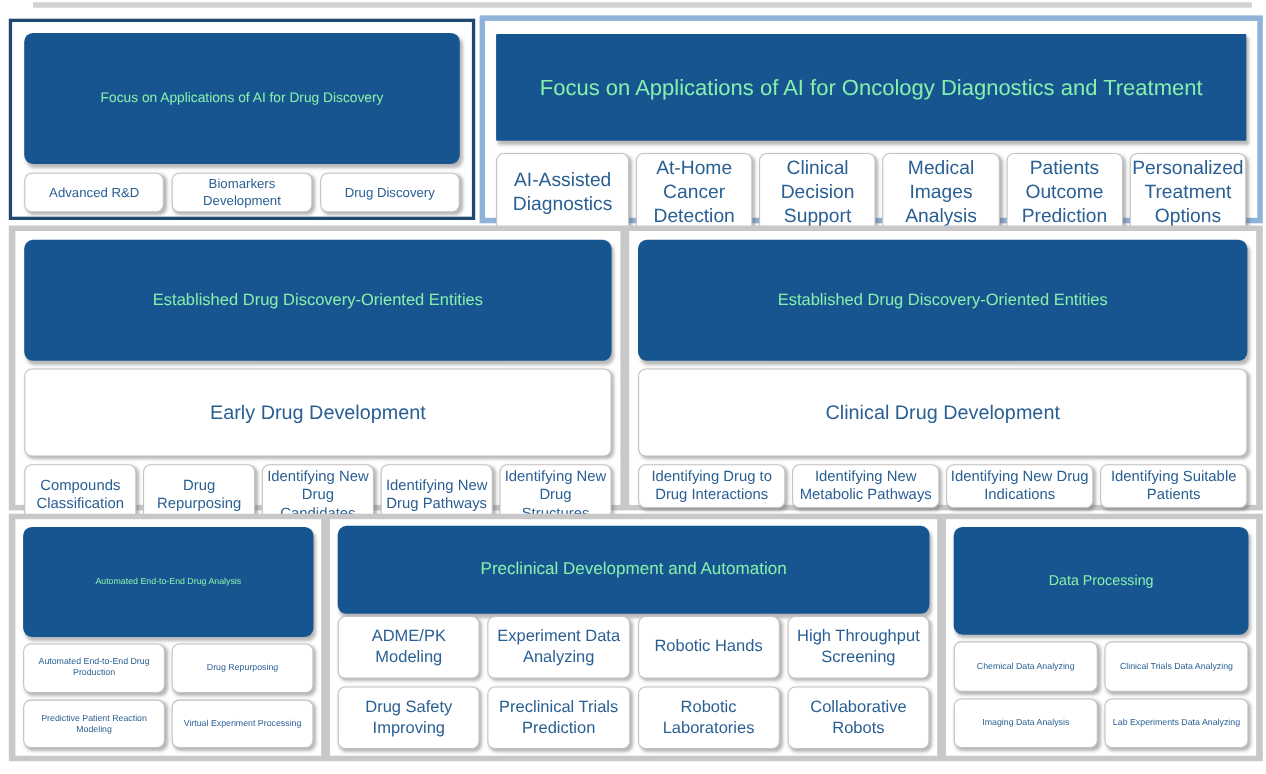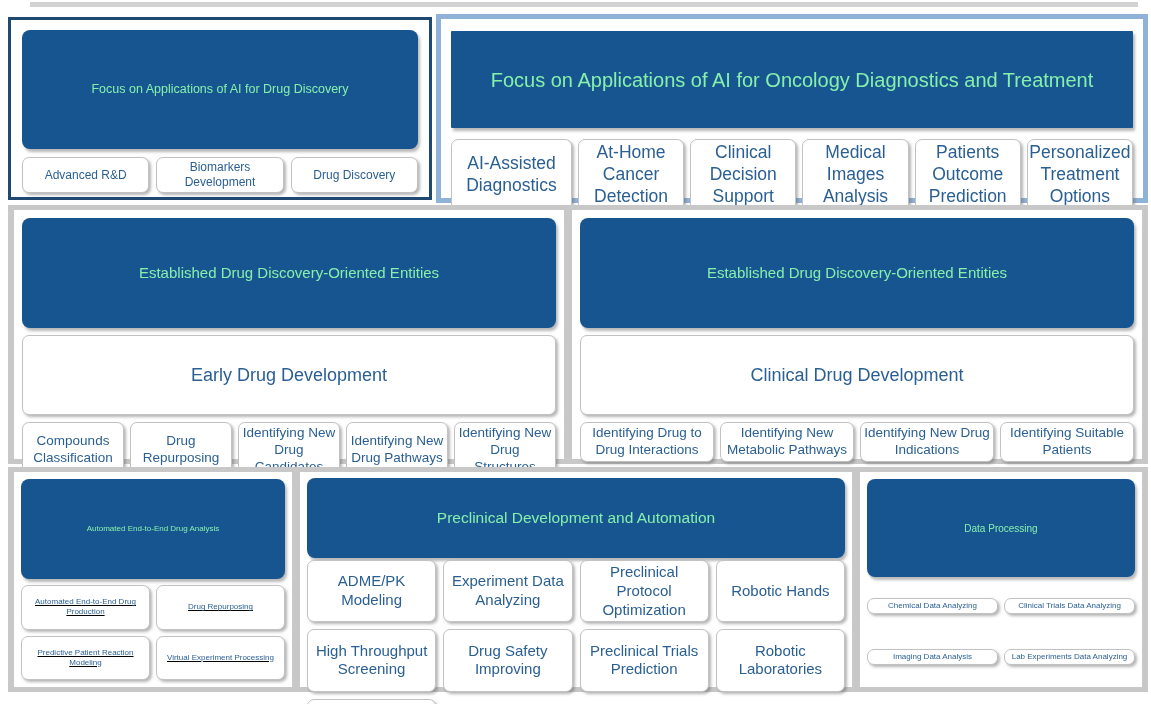--- a/index.html
+++ b/index.html
@@ -56,34 +56,34 @@
   #panel-clinical{left:564px;top:5px;width:570px;height:249px;padding:8px;gap:7px;}
   #band-mid .hdr{height:70px;font-size:15px;}
   #band-mid .subtitle{height:74px;font-size:18px;flex:0 0 auto;}
   #band-mid .items{flex:1;gap:6px;}
   #band-mid .items .wbox{font-size:13.5px;}
 
   
   #band-bot{left:8px;top:467px;width:1140px;height:225px;}
   #panel-automated{left:6px;top:5px;width:278px;height:215px;padding:7px;gap:6px;}
   #panel-automated .hdr{height:60px;font-size:8px;}
-  #panel-automated .gridrow{flex:1;gap:6px;text-decoration:underline;}
+  #panel-automated .gridrow{flex:1;gap:6px;}
   #panel-automated .wbox{font-size:8px;}
 
   #panel-preclinical{left:292px;top:5px;width:552px;height:215px;padding:6px 7px;gap:2px;}
   #panel-preclinical .hdr{height:40px;font-size:15.5px;}
   #panel-preclinical .grid{
     flex:1;display:grid;grid-template-columns:repeat(4,1fr);
     grid-auto-rows:1fr;gap:7px;
   }
   #panel-preclinical .wbox{font-size:15px;}
 
   #panel-dataproc{left:852px;top:5px;width:282px;height:215px;padding:7px;gap:6px;}
-  #panel-dataproc .hdr{height:58px;font-size:10px;}
-  #panel-dataproc .gridrow{flex:1;gap:6px;align-items:center;}
+  #panel-dataproc .hdr{height:58px;font-size:13px;}
+  #panel-dataproc .gridrow{flex:1;gap:6px;}
   #panel-dataproc .wbox{font-size:8px;}
 
   #top-edge-strip{left:30px;top:2px;width:1108px;height:5px;background:#d2d2d2;}
 </style>
 </head>
 <body>
 
 <div id="top-edge-strip" class="abs"></div>
 
 <div id="panel-drug-discovery" class="abs col">
@@ -146,21 +146,20 @@
       <div class="wbox">Predictive Patient Reaction Modeling</div>
       <div class="wbox">Virtual Experiment Processing</div>
     </div>
   </div>
 
   <div id="panel-preclinical" class="abs col panel">
     <div class="hdr">Preclinical Development and Automation</div>
     <div class="grid">
       <div class="wbox">ADME/PK Modeling</div>
       <div class="wbox">Experiment Data Analyzing</div>
-      <div class="wbox">Preclinical Protocol Optimization</div>
       <div class="wbox">Robotic Hands</div>
       <div class="wbox">High Throughput Screening</div>
       <div class="wbox">Drug Safety Improving</div>
       <div class="wbox">Preclinical Trials Prediction</div>
       <div class="wbox">Robotic Laboratories</div>
       <div class="wbox">Collaborative Robots</div>
     </div>
   </div>
 
   <div id="panel-dataproc" class="abs col panel">

